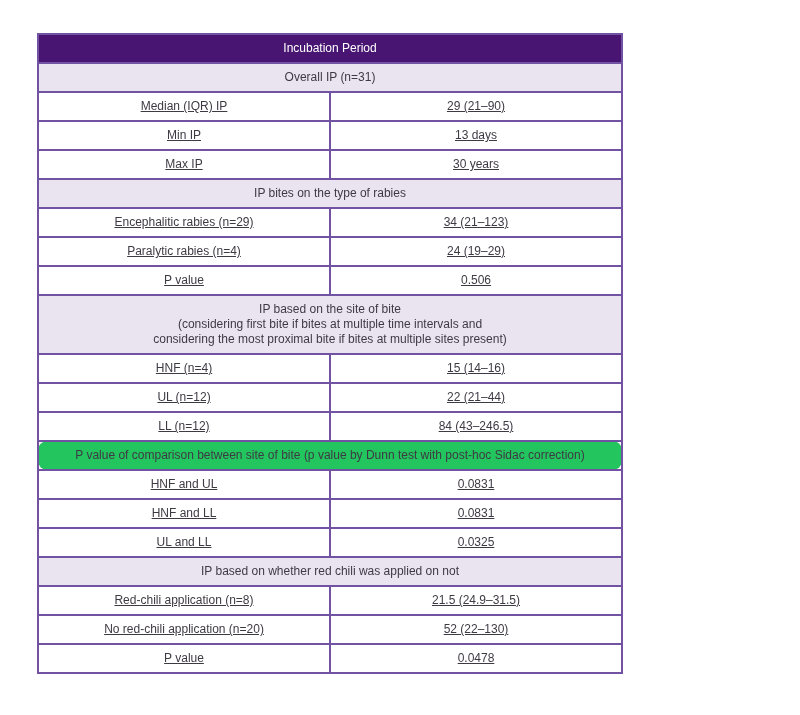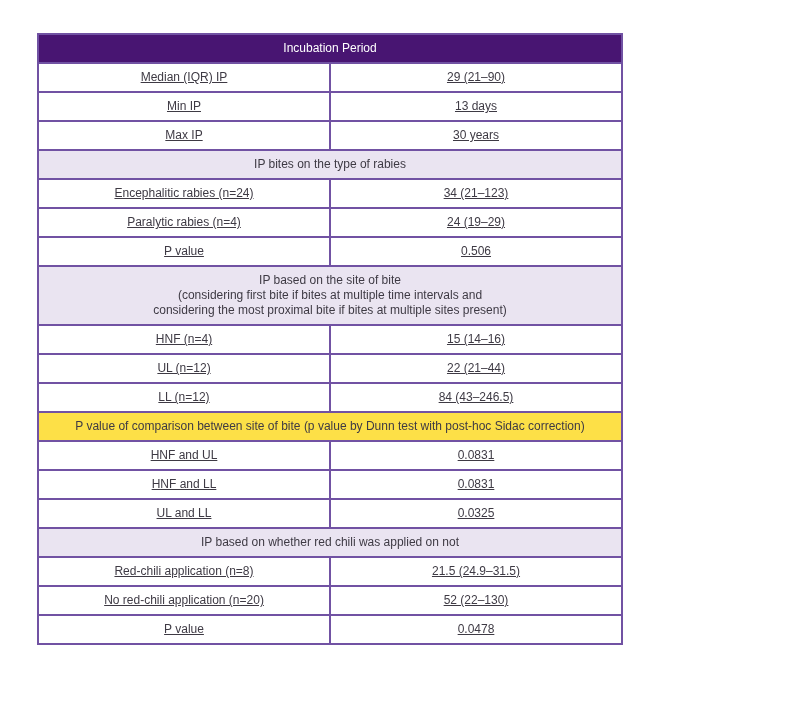--- a/index.html
+++ b/index.html
@@ -45,57 +45,63 @@
     color: var(--header-text);
     font-size: 13px;
     font-weight: normal;
     padding: 10px;
     border-color: var(--border-outer);
   }
   td.section-cell {
     background: var(--section-bg);
   }
   td.full-cell {
-    background: #fde047;
+    background: #22c55e;
+    border-radius: 9px;
   }
   td.label-cell, td.value-cell {
     background: #ffffff;
     text-decoration: underline;
   }
 </style>
 </head>
 <body>
 
 <div class="page">
   <table class="ip-table">
     <thead>
       <tr>
         <th class="title-cell" colspan="2">Incubation Period</th>
       </tr>
     </thead>
     <tbody>
         <tr>
+          <td colspan="2" class="section-cell">
+            <div>Overall IP (n=31)</div>
+          </td>
+        </tr>
+        <tr>
           <td class="label-cell">Median (IQR) IP</td>
           <td class="value-cell">29 (21–90)</td>
         </tr>
         <tr>
           <td class="label-cell">Min IP</td>
           <td class="value-cell">13 days</td>
         </tr>
         <tr>
           <td class="label-cell">Max IP</td>
           <td class="value-cell">30 years</td>
         </tr>
         <tr>
           <td colspan="2" class="section-cell">
             <div>IP bites on the type of rabies</div>
           </td>
         </tr>
         <tr>
-          <td class="label-cell">Encephalitic rabies (n=24)</td>
+          <td class="label-cell">Encephalitic rabies (n=29)</td>
           <td class="value-cell">34 (21–123)</td>
         </tr>
         <tr>
           <td class="label-cell">Paralytic rabies (n=4)</td>
           <td class="value-cell">24 (19–29)</td>
         </tr>
         <tr>
           <td class="label-cell">P value</td>
           <td class="value-cell">0.506</td>
         </tr>

